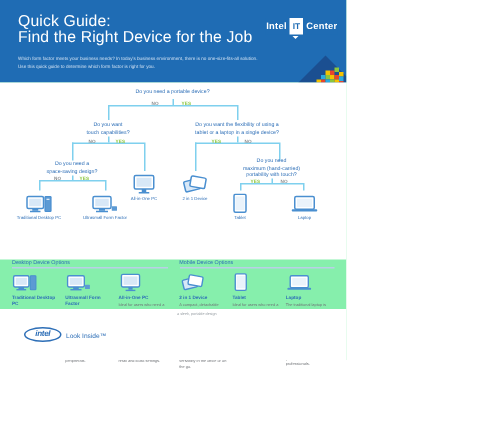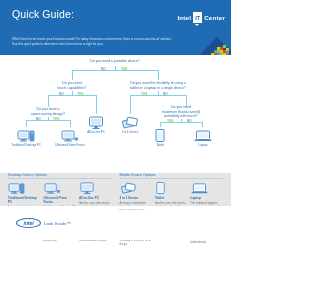--- a/index.html
+++ b/index.html
@@ -2,21 +2,21 @@
 <html><head>
 <meta charset="utf-8">
 <style>
   * { box-sizing: border-box; margin: 0; padding: 0; }
   html, body {
     width: 231px; height: 298px;
     background: #ffffff;
     font-family: "Liberation Sans", sans-serif;
     overflow: hidden;
   }
-  .page { position: relative; width: 231px; height: 240px; background:#e5e5e5; }
+  .page { position: relative; width: 231px; height: 240px; background:#86efac; }
 
   
   .header {
     position: relative;
     width: 231px; height: 55px;
     background: #1f6cb4;
     overflow: hidden;
   }
   .hdr-title1 {
     position: absolute; left: 12px; top: 9px;
@@ -105,20 +105,21 @@
   }
   .intel-tag { font-size:4.4px; color:#2e6fb7; }
 </style>
 </head>
 <body>
 
 <div class="page">
 
   <div class="header">
     <div class="hdr-title1">Quick Guide:</div>
+    <div class="hdr-title2">Find the Right Device for the Job</div>
     <div class="hdr-sub">
       <span>Which form factor meets your business needs? In today's business environment, there is no one-size-fits-all solution.</span>
       <br>
       <span>Use this quick guide to determine which form factor is right for you.</span>
     </div>
 
     <div class="it-logo">
       <span class="word">Intel</span>
       <span class="badge">IT</span>
       <span class="word">Center</span>

